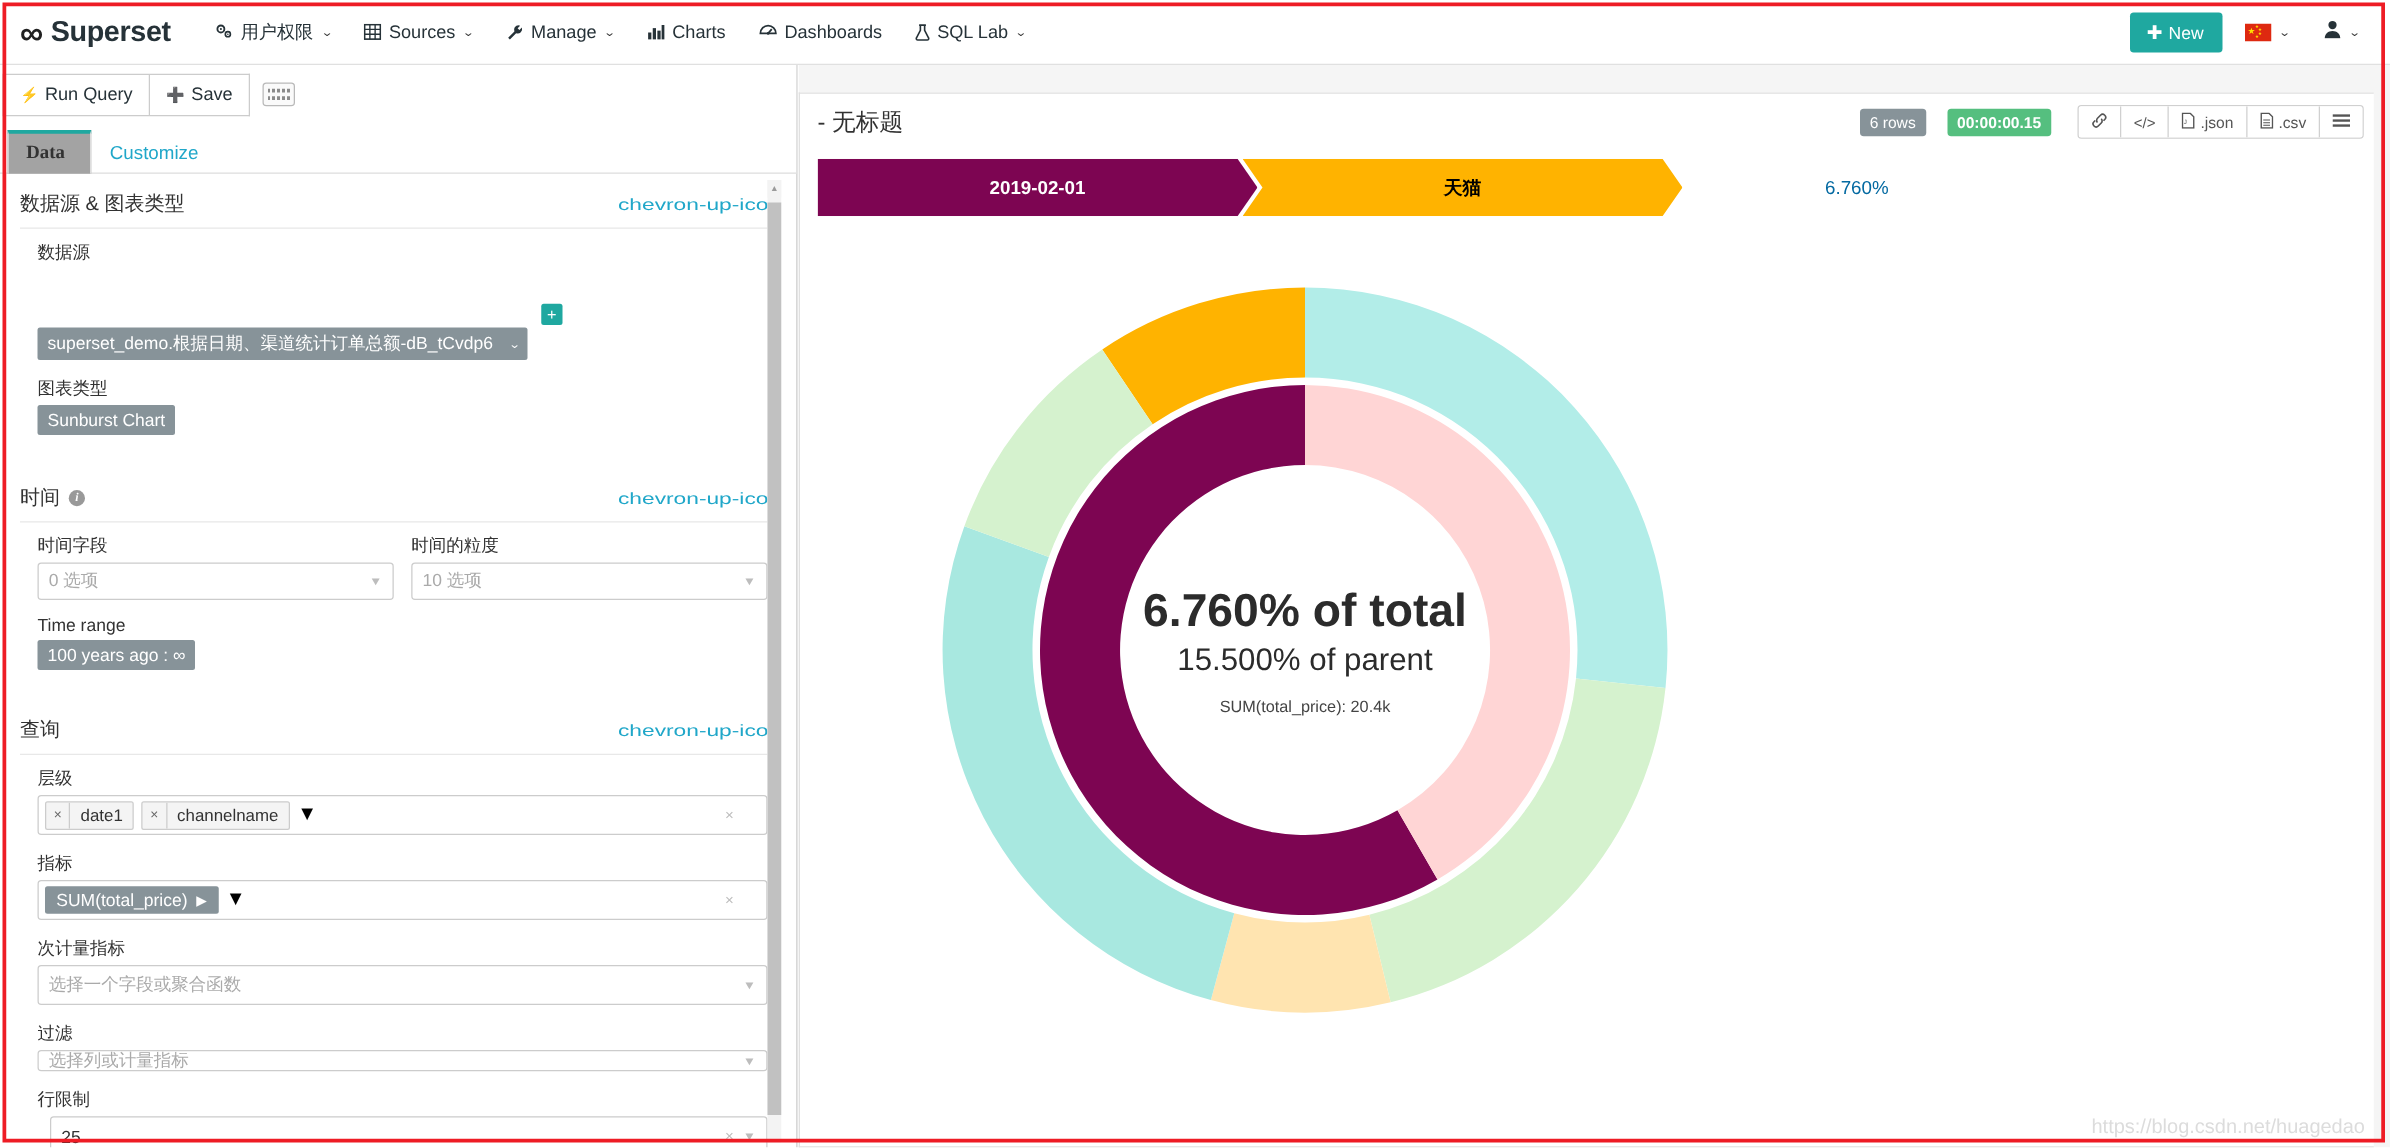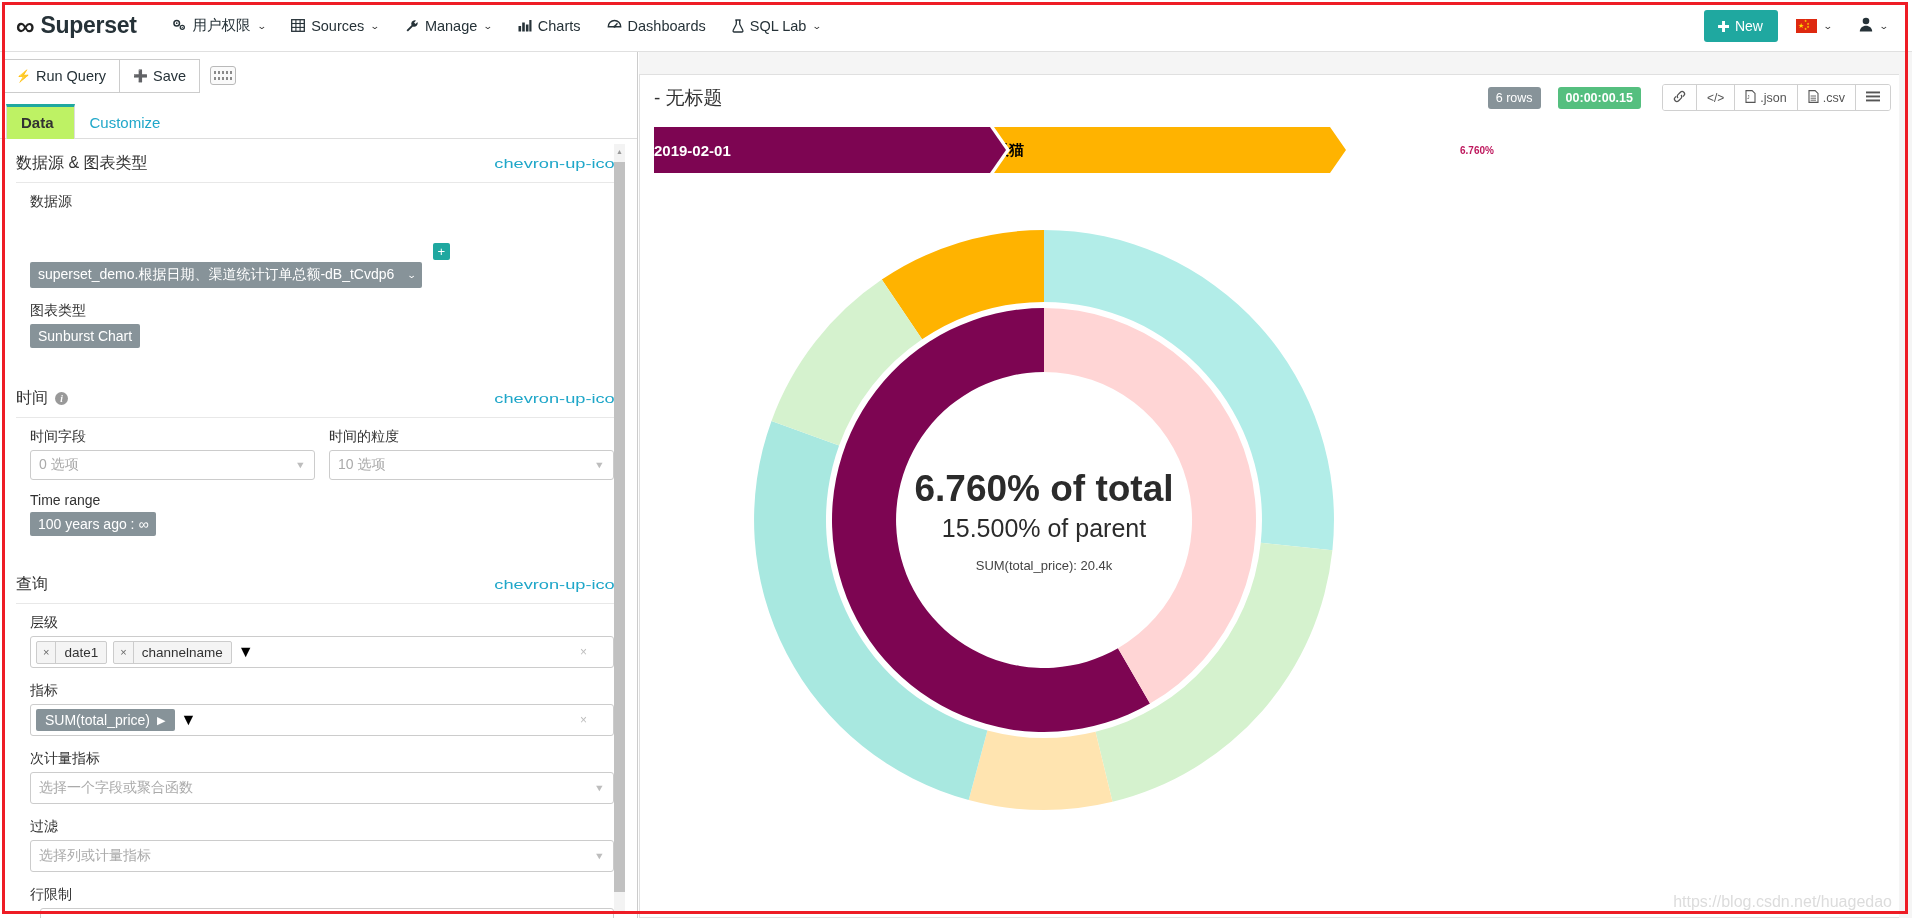--- a/index.html
+++ b/index.html
@@ -127,24 +127,25 @@
     background: #fff;
   }
   .tab {
     font-size: 15px; padding: 9px 20px 8px 14px;
     cursor: pointer; color: #20a7c9;
     border: 1px solid transparent; border-bottom: none;
     position: relative; top: 1px; background: transparent;
   }
   .tab.active {
     color: #323232; font-weight: bold;
-    background: #bef264;
+    background: #a3a3a3;
     border-color: #ddd;
     border-top: 3px solid #1fa8a0;
     padding-top: 7px;
+    font-family: Liberation Serif, serif;
   }
 
   .panel-scroll {
     position: absolute; left: 0; top: 87px;
     width: 638px; height: 779px;
     overflow: hidden;
     padding: 0 24px 0 16px;
   }
   .scrollbar-track {
     position: absolute; right: 12px; top: 92px;
@@ -284,29 +285,29 @@
     font-family: inherit; height: 25px;
   }
   .hbtn:first-child { border-left: none; }
 
   .breadcrumb-wrap {
     position: relative; height: 48px;
     margin: 6px 0 0 14px;
   }
   .crumb {
     position: absolute; top: 0; height: 46px;
-    display: flex; align-items: center; 
+    display: flex; align-items: center; justify-content: center;
     color: #fff; font-size: 15px; font-weight: bold;
     cursor: pointer;
   }
   .crumb span { position: relative; z-index: 2; }
   .pct-label {
     position: absolute; top: 0; height: 46px;
     display: flex; align-items: center;
-    font-size: 10px; font-weight: bold; color: #be185d;
+    font-size: 15px; font-weight: normal; color: #0369a1;
   }
 
   .sunburst-wrap {
     position: relative; width: 1260px; height: 740px;
   }
   .watermark {
     position: absolute; right: 8px; bottom: 4px;
     font-size: 16px; color: #dcdcdc;
     font-family: "Liberation Sans", sans-serif;
     white-space: nowrap;
@@ -547,21 +548,21 @@
       <div class="field">
         <div class="field-label">次计量指标</div>
         <div class="select-box" style="height:32px;">
           <span>选择一个字段或聚合函数</span>
           <span class="dd">▼</span>
         </div>
       </div>
 
       <div class="field">
         <div class="field-label">过滤</div>
-        <div class="select-box" style="height:32px;">
+        <div class="select-box" style="height:17px;">
           <span>选择列或计量指标</span>
           <span class="dd">▼</span>
         </div>
       </div>
 
       <div class="field">
         <div class="field-label">行限制</div>
         <div class="select-box value" style="height:32px;margin-left:10px;">
           <span>25</span>
           <span class="clear-x">×</span>

